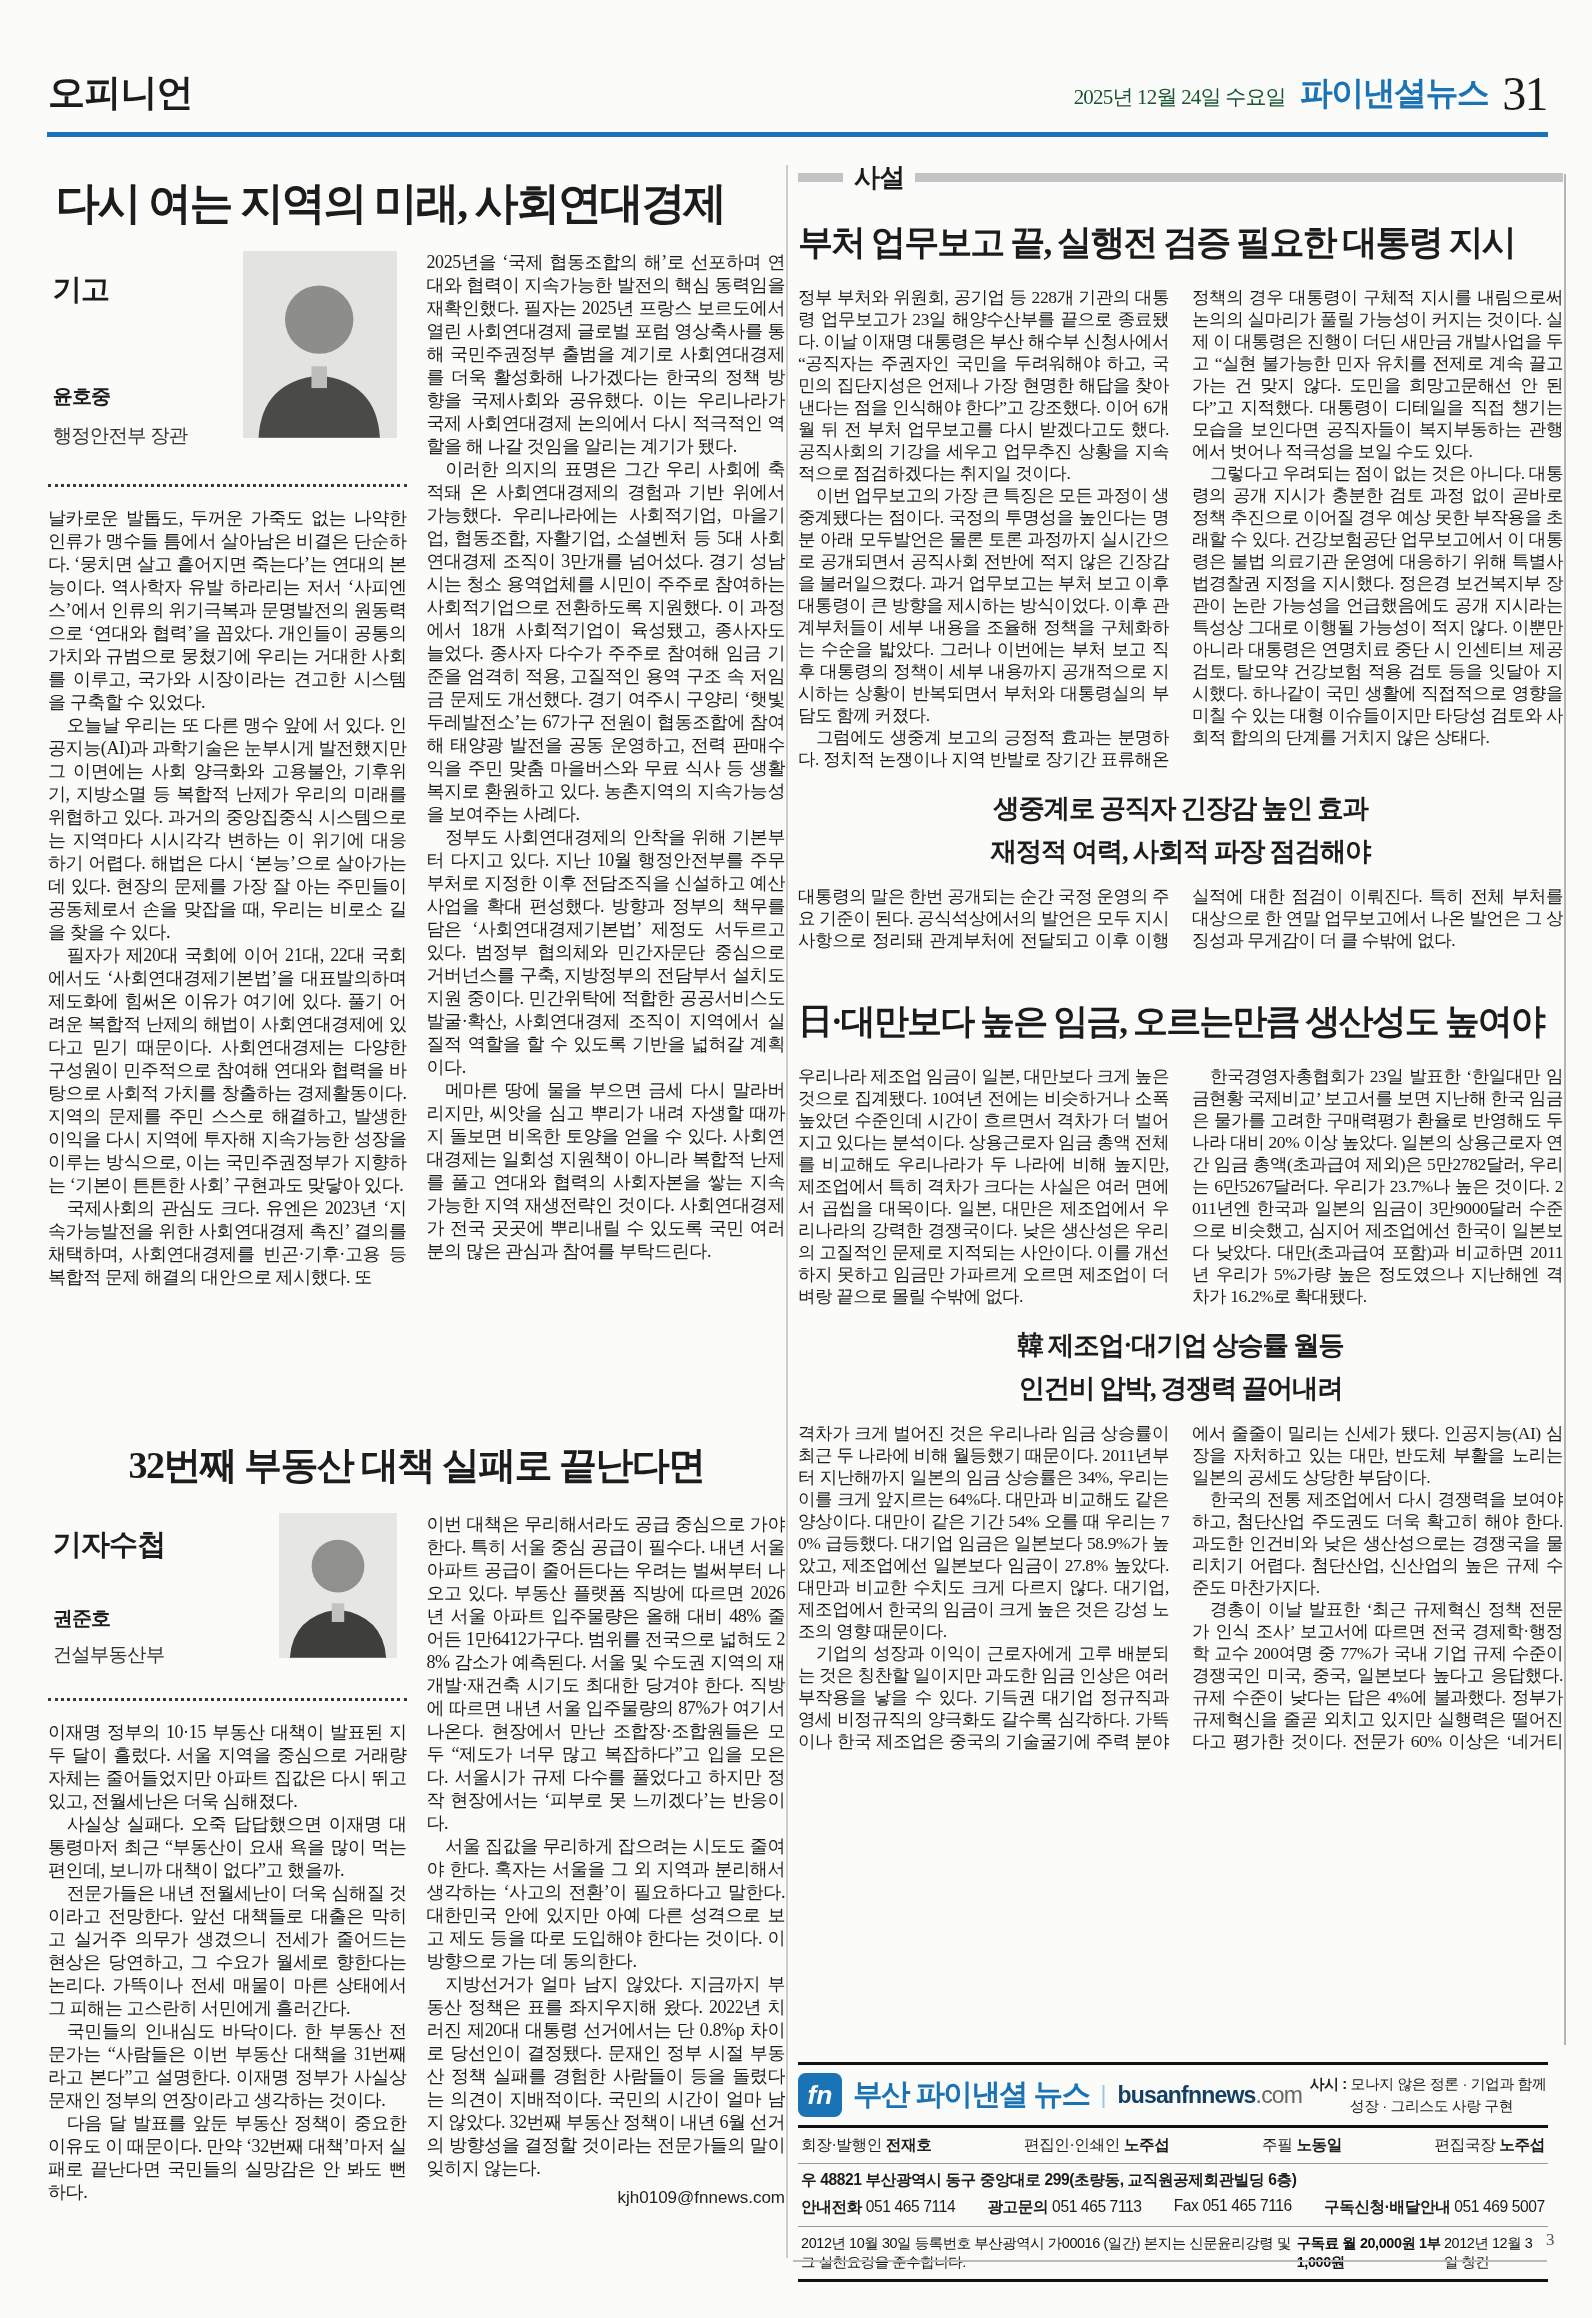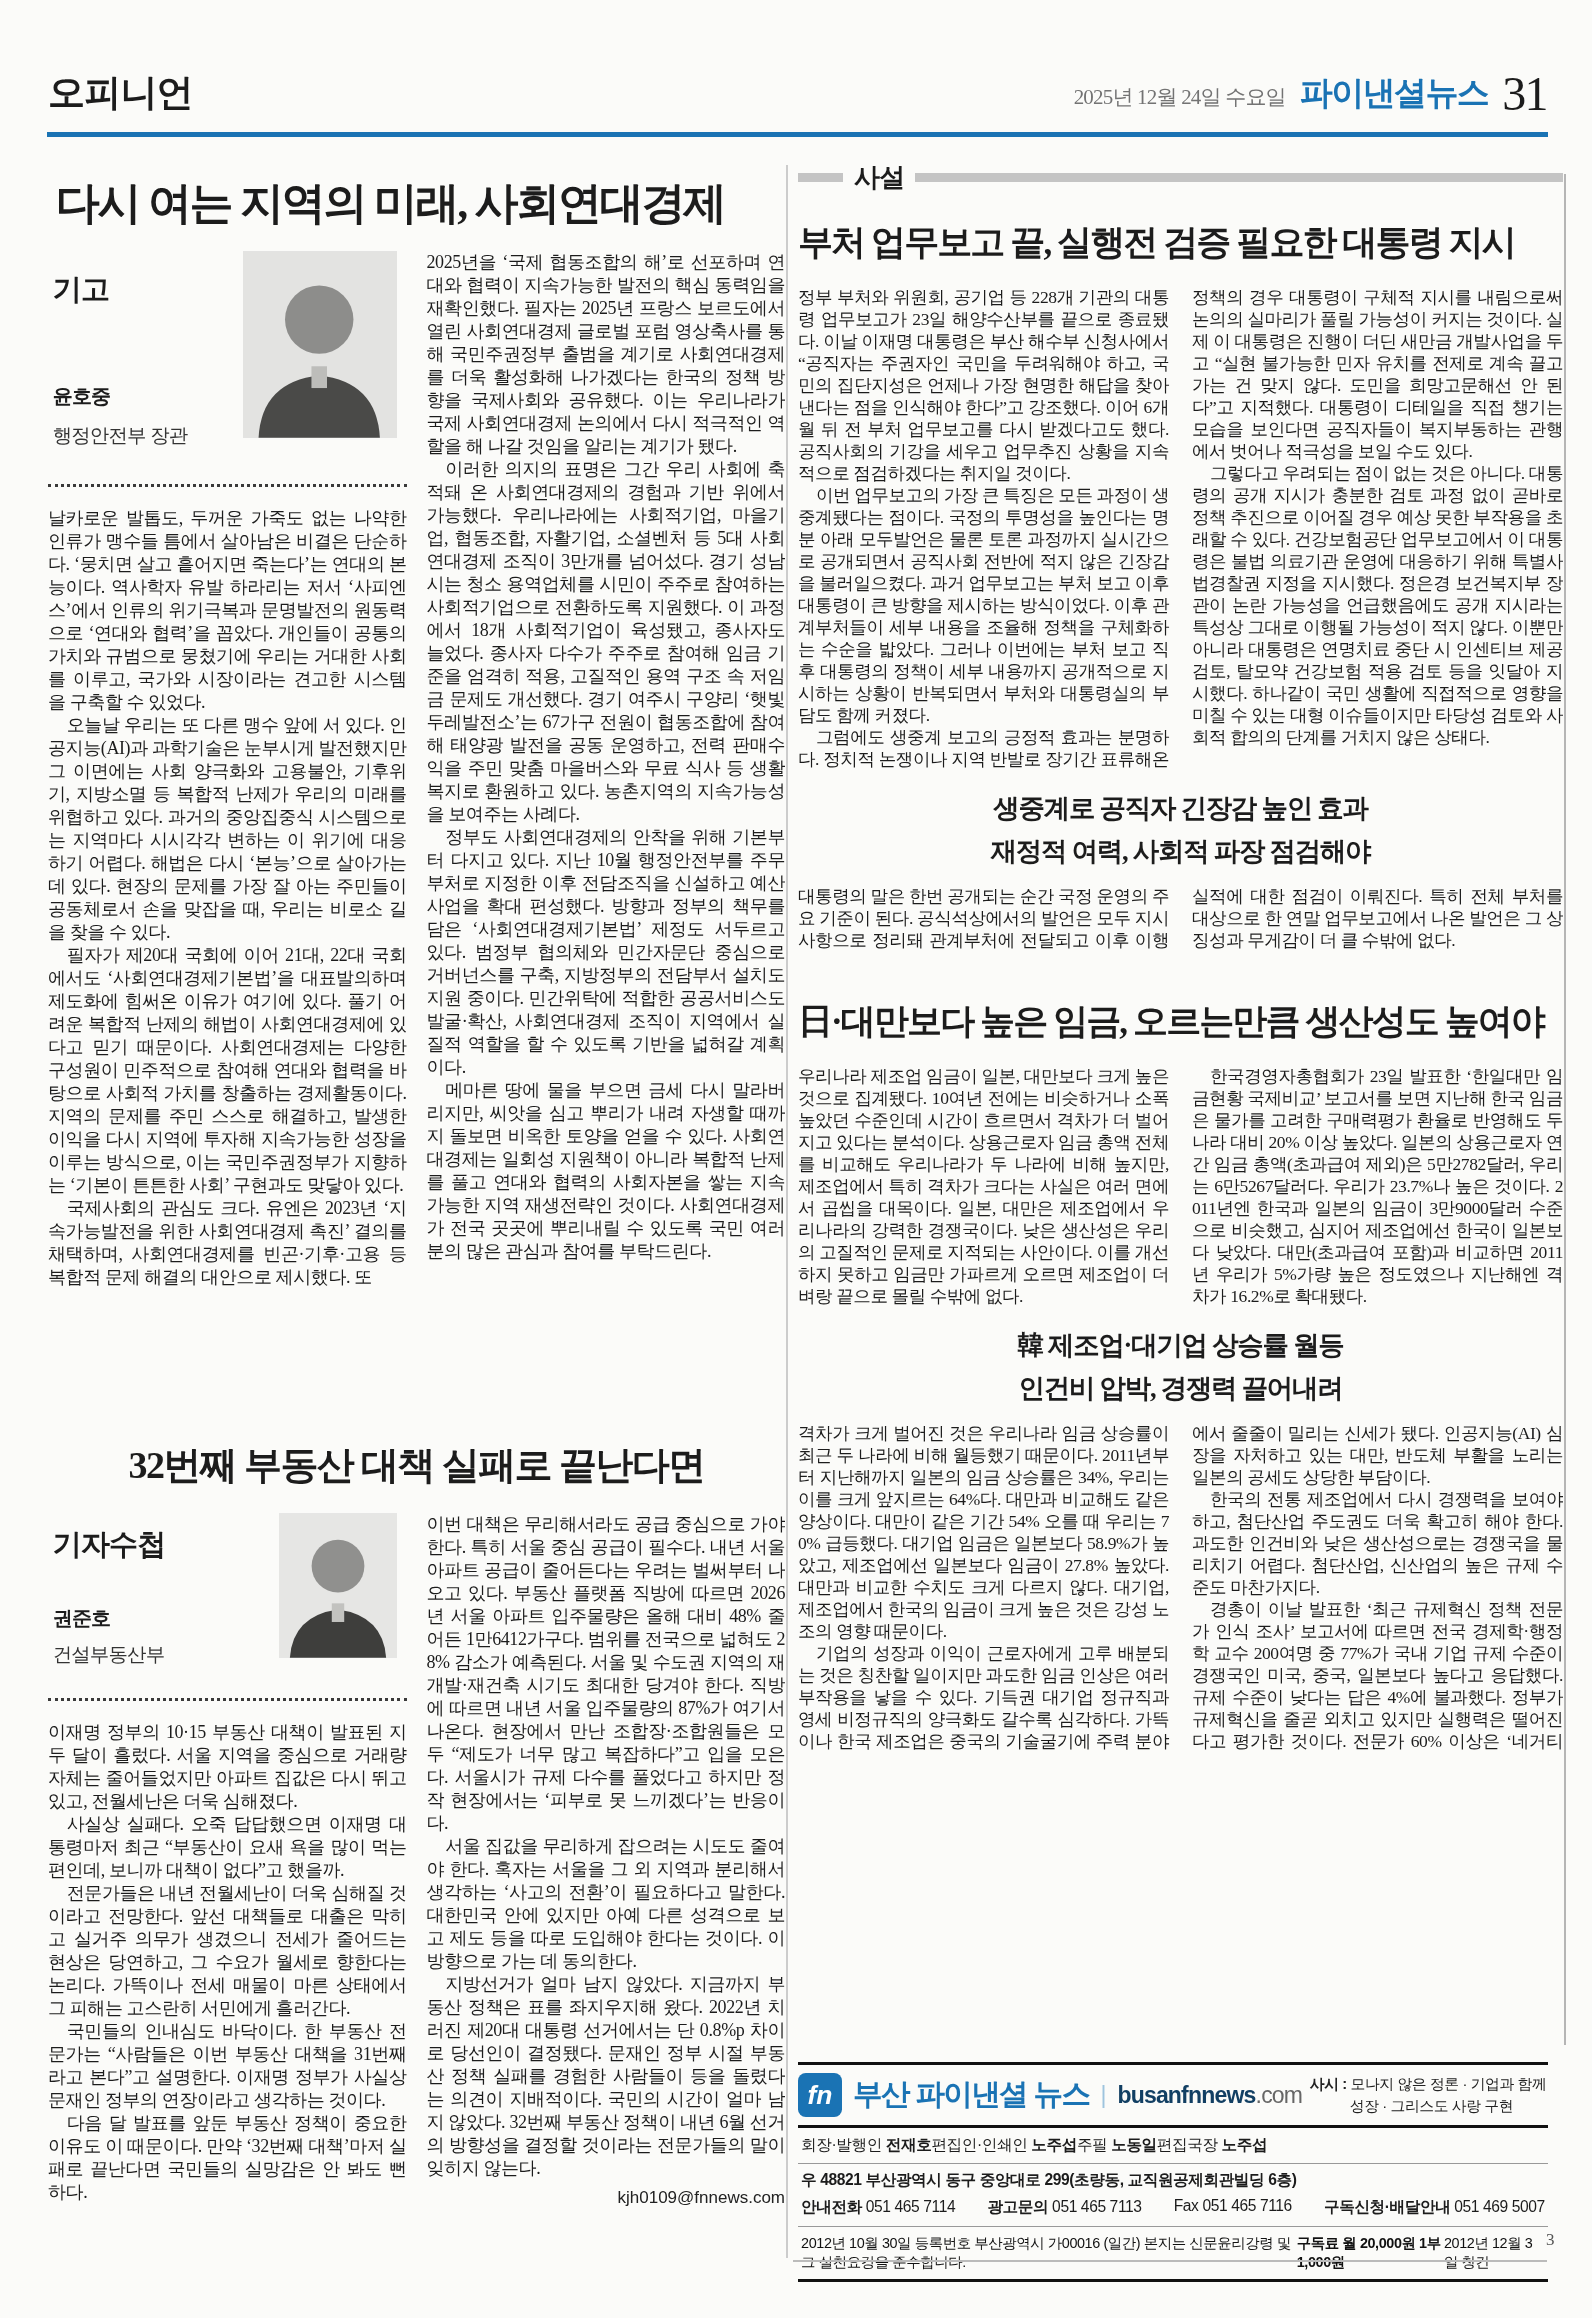--- a/index.html
+++ b/index.html
@@ -4,21 +4,21 @@
 <style>
   html,body{margin:0;padding:0;}
   body{width:1592px;height:2319px;position:relative;background:#fbfbf9;color:#1c1c1c;
        font-family:"Liberation Serif","DejaVu Serif",serif;overflow:hidden;}
   .abs{position:absolute;}
 
   
   #header{left:48px;top:68px;width:1499px;display:flex;justify-content:space-between;align-items:center;}
   .section-name{font-family:"Liberation Sans","DejaVu Sans",sans-serif;font-size:37px;font-weight:800;letter-spacing:-0.8px;}
   .header-right{display:flex;align-items:flex-end;gap:14px;}
-  .pub-date{font-size:21px;color:#737373;padding-bottom:4.7px;letter-spacing:-0.8px;}
+  .pub-date{font-size:21px;color:#14532d;padding-bottom:4.7px;letter-spacing:-0.8px;}
   .masthead{font-family:"Liberation Sans","DejaVu Sans",sans-serif;font-size:33px;font-weight:800;color:#1a73b4;letter-spacing:-1.6px;}
   .page-number{font-size:48px;font-weight:400;line-height:0.9;letter-spacing:-1.6px;}
   #blue-rule{left:47px;top:132px;width:1501px;height:5.4px;background:#1a73b4;}
   #center-divider{left:786px;top:165px;width:1.6px;height:2093px;background:#cccccc;}
   #right-edge-rule{left:1564px;top:174px;width:1.6px;height:1871px;background:#b5b5b5;}
   #bottom-rule{left:793px;top:2260px;width:754px;height:1.6px;background:#bbbbbb;}
   .page-corner-number{left:1546px;top:2230px;font-size:17px;color:#555;}
 
   
   .cols{display:flex;gap:20px;}
@@ -72,21 +72,21 @@
   .f-brand-row{display:flex;justify-content:space-between;align-items:center;padding:7.8px 1.6px 7.8px 0;}
   .f-brand-left{display:flex;align-items:center;gap:11px;}
   .fn-logo{width:44px;height:44px;border-radius:7.8px;background:#1a73b4;color:#ffffff;display:flex;align-items:center;justify-content:center;
            font-size:26.4px;font-weight:800;font-style:italic;}
   .f-brand-name{font-size:29.5px;font-weight:800;color:#1a73b4;letter-spacing:-1.6px;}
   .f-brand-sep{font-size:23px;color:#9ec4de;font-weight:300;}
   .f-domain{font-size:23px;font-weight:800;color:#123f63;letter-spacing:-0.8px;}
   .f-domain .tld{font-weight:400;color:#666;}
   .f-motto{text-align:left;font-size:14.8px;color:#222;line-height:1.5;letter-spacing:-0.4px;}
   .f-motto .motto-label{font-weight:700;}
-  .f-people-row{display:flex;justify-content:flex-start;padding:7px 3.1px;font-size:15.6px;letter-spacing:-0.4px;}
+  .f-people-row{display:flex;justify-content:space-between;padding:7px 3.1px;font-size:15.6px;letter-spacing:-0.4px;}
   .f-people-row b{font-weight:800;}
   .f-addr{padding:6.2px 3.1px 1.6px 3.1px;font-size:15.6px;font-weight:700;letter-spacing:-0.4px;}
   .f-phone-row{display:flex;justify-content:space-between;padding:4.7px 3.1px 7.8px 3.1px;font-size:15.6px;letter-spacing:-0.4px;}
   .f-phone-row b{font-weight:800;}
   .f-reg-row{display:flex;justify-content:space-between;padding:7px 3.1px;font-size:14.4px;letter-spacing:-0.4px;color:#111;}
   .f-reg-row b{font-weight:700;}
 </style>
 </head>
 <body>
 

